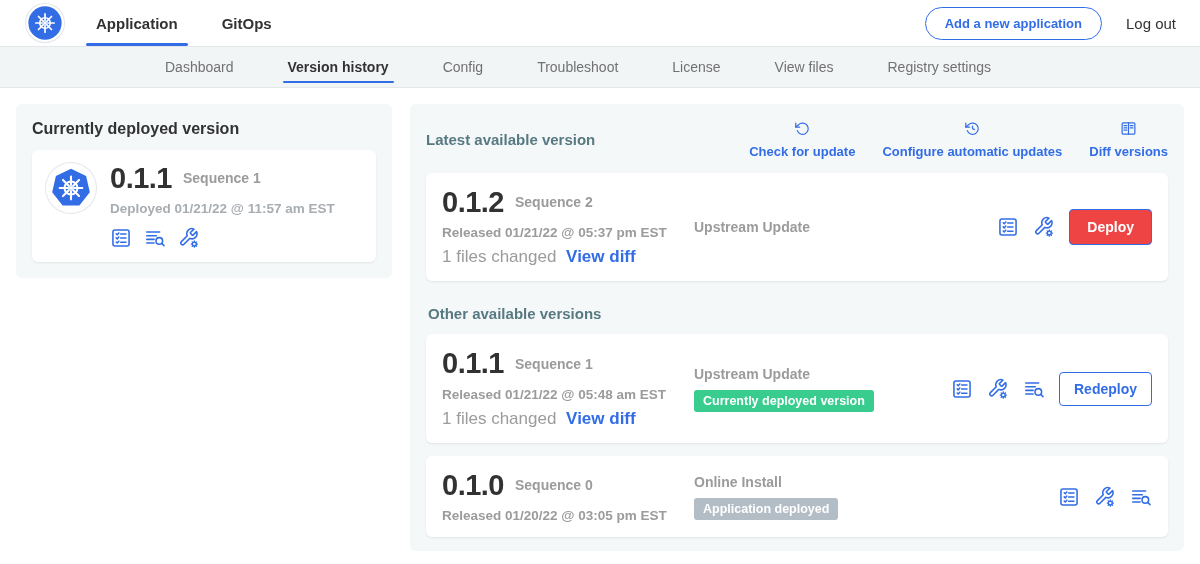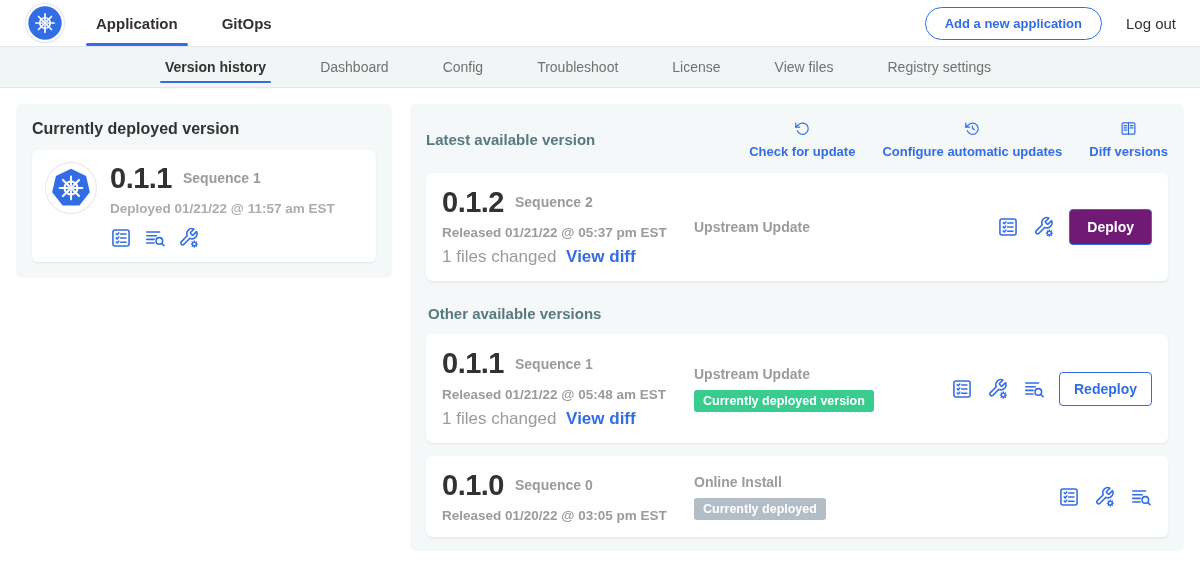--- a/index.html
+++ b/index.html
@@ -65,21 +65,21 @@
   .released { font-size:13.5px; font-weight:600; color:#9b9b9b; margin-top:8px; }
   .files-line { font-size:17px; color:#9b9b9b; margin-top:7px; }
   .view-diff { color:#326de6; font-weight:700; margin-left:5px; cursor:pointer; }
   .vc-source { flex:1; display:flex; flex-direction:column; justify-content:flex-end; padding-right:10px; }
   .source-label { font-size:14px; font-weight:700; color:#9b9b9b; }
   .badge { display:inline-block; align-self:flex-start; margin-top:8px; color:#fff;
     font-size:12.5px; font-weight:700; padding:4px 9px; border-radius:3px; }
   .vc-actions { margin-left:auto; display:flex; align-items:center; gap:14px; }
   .btn { font-family:"Liberation Sans", sans-serif; font-size:14px; font-weight:700;
     border-radius:4px; cursor:pointer; }
-  .btn.primary { background:#701a75; border:1px solid #326de6; color:#fff; padding:9px 17px; }
+  .btn.primary { background:#ef4444; border:1px solid #326de6; color:#fff; padding:9px 17px; }
   .btn.outline { background:#fff; border:1px solid #326de6; color:#326de6; padding:8px 14px; }
 </style>
 </head>
 <body>
 
 <div class="topbar">
   <div class="logo-wrap" id="header-logo">
       <svg viewBox="0 0 100 100">
         <circle cx="50" cy="50" r="49" fill="#326de6"></circle>
         <g stroke="#fff" stroke-width="5" fill="none" stroke-linecap="round">
@@ -99,22 +99,22 @@
   <div class="app-tabs" id="app-tabs">
       <div class="top-tab active">Application</div>
       <div class="top-tab">GitOps</div>
     </div>
   <div class="tb-spacer"></div>
   <button class="add-app-btn">Add a new application</button>
   <span class="logout">Log out</span>
 </div>
 
 <div class="subnav" id="subnav">
+    <div class="subnav-item">Dashboard</div>
     <div class="subnav-item active">Version history</div>
-    <div class="subnav-item">Dashboard</div>
     <div class="subnav-item">Config</div>
     <div class="subnav-item">Troubleshoot</div>
     <div class="subnav-item">License</div>
     <div class="subnav-item">View files</div>
     <div class="subnav-item">Registry settings</div>
   </div>
 
 <div class="main">
 
   <div class="panel left-panel">
@@ -337,21 +337,21 @@
     <div class="vc-info">
       <div class="ver-line">
         <span class="ver-big">0.1.0</span>
         <span class="seq">Sequence 0</span>
       </div>
       <div class="released">Released 01/20/22 @ 03:05 pm EST</div>
 
     </div>
     <div class="vc-source">
       <span class="source-label">Online Install</span>
-      <span class="badge" style="background: rgb(179, 189, 198);">Currently deployed</span>
+      <span class="badge" style="background: rgb(179, 189, 198);">Application deployed</span>
     </div>
     <div class="vc-actions">
             <span class="icn">
               <svg viewBox="0 0 24 24" fill="none" stroke="currentColor" stroke-width="1.7" stroke-linecap="round" stroke-linejoin="round">
                 <rect x="3.2" y="3.2" width="17.6" height="17.6" rx="2.2"></rect>
                 <path d="M6.8 7.4l1.1 1.1 1.7-2"></path>
                 <line x1="11.6" y1="7.6" x2="17.4" y2="7.6"></line>
                 <path d="M6.8 11.9l1.1 1.1 1.7-2"></path>
                 <line x1="11.6" y1="12.1" x2="17.4" y2="12.1"></line>
                 <path d="M6.8 16.4l1.1 1.1 1.7-2"></path>

